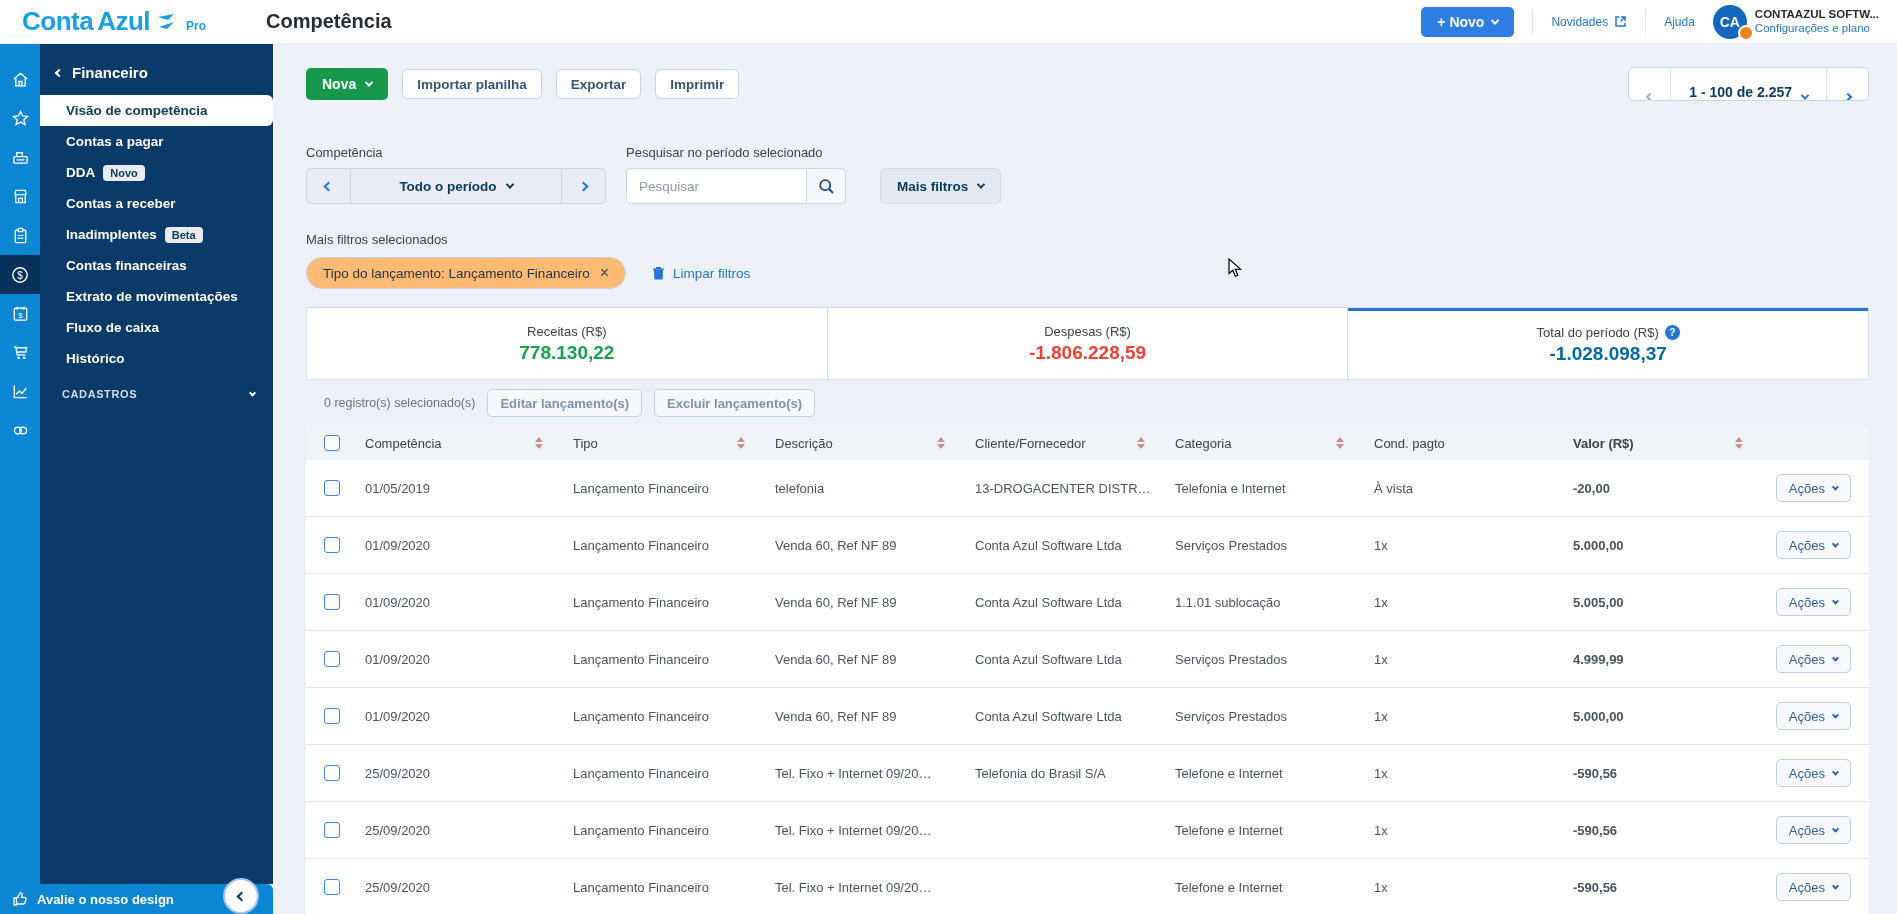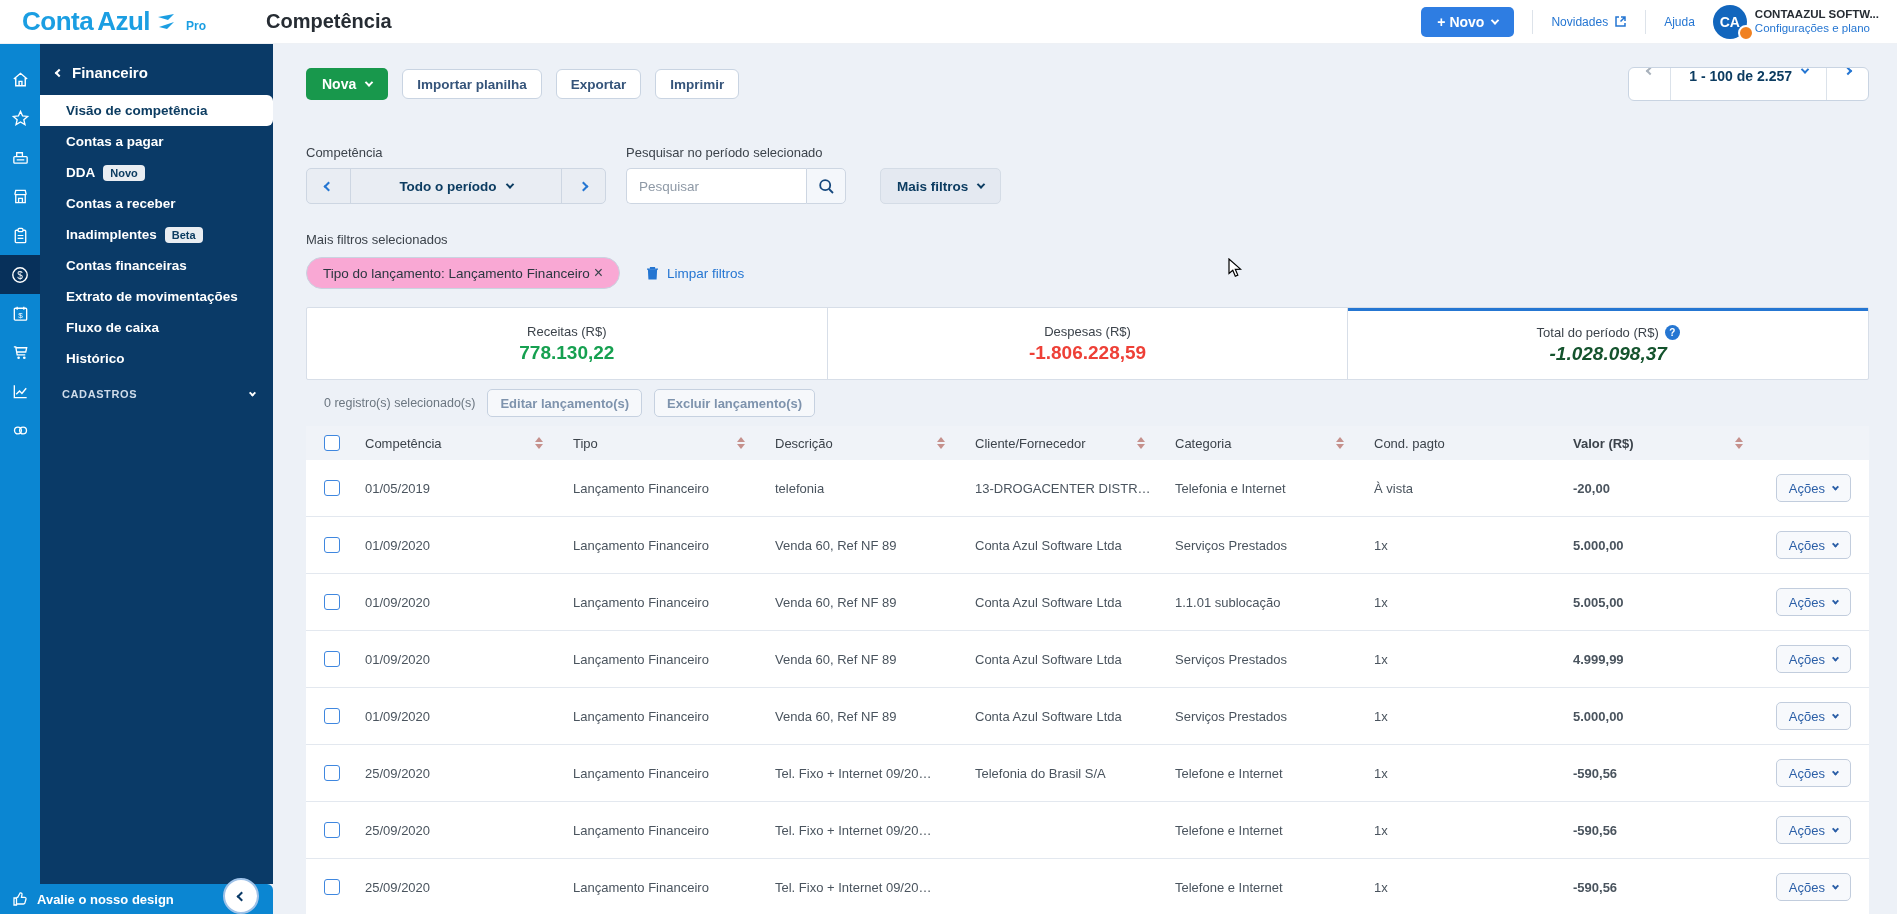--- a/index.html
+++ b/index.html
@@ -46,21 +46,21 @@
   .collapse-btn { position:absolute; right:14px; top:-6px; width:36px; height:36px; border-radius:50%; background:#fff; border:2px solid #9fc2e8; color:#0c3c61; display:flex; align-items:center; justify-content:center; cursor:pointer; }
   .collapse-btn .chev { width:7px; height:7px; border-width:2.5px; color:#0a3a67;}
 
   
   .main { position:absolute; left:273px; top:44px; right:0; bottom:0; background:#edf1f7; padding:0 28px 0 33px; overflow:hidden; }
   .toolbar { margin-top:23px; display:flex; align-items:center; }
   .btn-green { display:flex; align-items:center; gap:10px; background:#18984c; color:#fff; font-size:14px; font-weight:bold; border:none; border-radius:5px; height:32px; padding:16px 16px; cursor:pointer; }
   .btn-green .chev { width:6px; height:6px; }
   .btn-ghost { background:#fff; border:1px solid #c9d4e2; color:#35547a; font-size:13.5px; font-weight:bold; height:30px; border-radius:6px; padding:0 14px; margin-left:14px; cursor:pointer; }
   .pager { margin-left:auto; display:flex; border:1px solid #c9d4e2; border-radius:6px; background:#fff; overflow:hidden; height:34px; }
-  .pager > * { display:flex; align-items:flex-start; justify-content:center; cursor:pointer; }
+  .pager > * { display:flex; align-items:flex-end; justify-content:center; cursor:pointer; }
   .pg-prev { width:42px; color:#a9b2bc; border-right:1px solid #dbe2ea; }
   .pg-label { padding:0 18px; gap:10px; color:#0c3c61; font-size:14px; font-weight:bold; }
   .pg-label .chev { width:6px; height:6px; color:#2576d2; }
   .pg-next { width:42px; color:#2576d2; border-left:1px solid #dbe2ea; }
   .pg-prev .chev,.pg-next .chev { width:6px; height:6px; }
 
   .filters { margin-top:44px; display:flex; align-items:flex-end; gap:20px; }
   .f-label { font-size:13px; color:#3c434b; margin-bottom:8px; }
   .period { display:flex; width:300px; height:36px; border:1px solid #cdd6e2; border-radius:5px; background:#e9edf3; }
   .period .pcell { display:flex; align-items:center; justify-content:center; cursor:pointer; }
@@ -70,21 +70,21 @@
   .p-val .chev { width:6px; height:6px; }
   .search-wrap { display:flex; height:36px; }
   .search-input { width:180px; height:36px; border:1px solid #cdd6e2; border-right:none; border-radius:5px 0 0 5px; background:#fff; padding:0 12px; font-size:13.5px; color:#4c1d95; font-family:inherit; }
   .search-input::placeholder { color:#8e99a6; }
   .search-btn { width:40px; border:1px solid #cdd6e2; border-radius:0 5px 5px 0; background:#f4f7fb; display:flex; align-items:center; justify-content:center; cursor:pointer; }
   .btn-filters { display:flex; align-items:center; gap:10px; height:36px; margin-left:14px; background:#e4e9f1; border:1px solid #d4dce6; border-radius:5px; color:#0c3c61; font-weight:bold; font-size:13.5px; padding:0 16px; cursor:pointer; }
   .btn-filters .chev { width:6px; height:6px; }
 
   .sel-filters { margin-top:28px; }
   .chip-row { margin-top:10px; display:flex; align-items:center; gap:26px; }
-  .chip { display:flex; align-items:center; gap:4px; height:32px; padding:0 16px; border:1px solid #c9d3e0; border-radius:16px; background:#f9a8d4; color:#2b3640; font-size:13.5px; cursor:pointer; }
+  .chip { display:flex; align-items:center; gap:10px; height:32px; padding:0 16px; border:1px solid #c9d3e0; border-radius:16px; background:#fdba74; color:#2b3640; font-size:13.5px; cursor:pointer; }
   .chip .x { font-size:16px; color:#39424b; cursor:pointer; }
   .link-blue { display:flex; align-items:center; gap:8px; color:#2576d2; font-size:13.5px; text-decoration:none; cursor:pointer; }
 
   .cards { margin-top:18px; display:flex; background:#fff; border:1px solid #d7dee8; border-radius:2px; }
   .scard { flex:1; height:71px; display:flex; flex-direction:column; align-items:center; justify-content:center; gap:3px; border-right:1px solid #d7dee8; cursor:pointer; }
   .scard:last-child { border-right:none; }
   .scard .lbl { font-size:13px; color:#3c434b; display:flex; align-items:center; gap:6px; }
   .scard .val { font-size:19px; font-weight:bold; }
   .scard.sel { border-top:3px solid #2576d2; }
   .qmark { width:15px; height:15px; border-radius:50%; background:#2576d2; color:#fff; font-size:10px; font-weight:bold; display:inline-flex; align-items:center; justify-content:center; }
@@ -351,21 +351,21 @@
       </div>
       <div class="scard">
         <div class="lbl">Despesas (R$)</div>
         <div class="val" style="color:#ee4037;">-1.806.228,59</div>
       </div>
       <div class="scard sel">
         <div class="lbl">
             <span>Total do período (R$)</span>
             <span class="qmark">?</span>
           </div>
-        <div class="val" style="color:#14532d;font-style:italic;">-1.028.098,37</div>
+        <div class="val" style="color:#0369a1;">-1.028.098,37</div>
       </div>
     </div>
 
     <div class="bulkbar">
       <span>0 registro(s) selecionado(s)</span>
       <button class="bulk-btn">Editar lançamento(s)</button>
       <button class="bulk-btn">Excluir lançamento(s)</button>
     </div>
 
     <div class="table">

